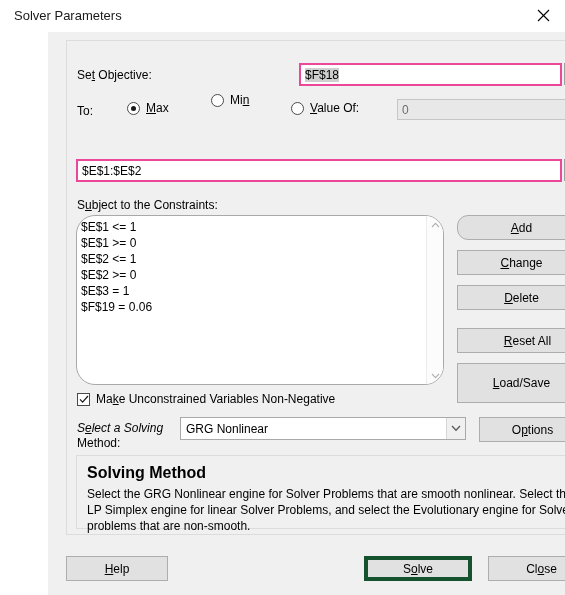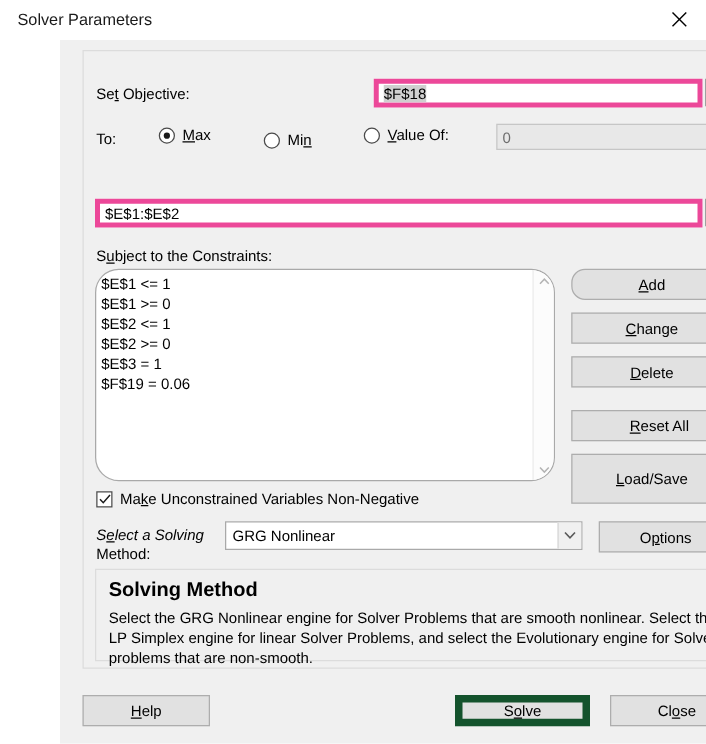--- a/index.html
+++ b/index.html
@@ -69,21 +69,21 @@
     font-size: 12px;
     color: #000;
     white-space: nowrap;
   }
   .acc { text-decoration: underline; }
 
   
   .txtbox {
     position: absolute;
     background: #ffffff;
-    border: 4px solid #ec4899;
+    border: 2px solid #ec4899;
     box-sizing: border-box;
     font-family: "Liberation Sans", sans-serif;
     font-size: 12px;
     color: #000;
     padding: 0 4px;
     display: flex;
     align-items: center;
     overflow: hidden;
     white-space: nowrap;
   }
@@ -189,21 +189,21 @@
     font-family: "Liberation Sans", sans-serif;
     font-size: 12px;
     color: #000;
     display: flex;
     align-items: center;
     justify-content: center;
     cursor: default;
     white-space: nowrap;
   }
   .btn.default {
-    border: 6px solid #14532d;
+    border: 4px solid #14532d;
   }
 
   
   .cb-wrap {
     position: absolute;
     display: flex;
     align-items: center;
     cursor: default;
     white-space: nowrap;
   }
@@ -305,21 +305,21 @@
       </svg>
     </div>
 
     <div class="lbl" style="left:10px; top:63px;">To:</div>
 
     <div class="radio-wrap" style="left:60px; top:60px;">
       <span class="radio checked"></span>
       <span class="radio-label"><span></span><span class="acc">M</span><span>ax</span></span>
     </div>
 
-    <div class="radio-wrap" style="left:144px; top:64px;">
+    <div class="radio-wrap" style="left:144px; top:52px;">
       <span class="radio"></span>
       <span class="radio-label"><span>Mi</span><span class="acc">n</span><span></span></span>
     </div>
 
     <div class="radio-wrap" style="left:224px; top:60px;">
       <span class="radio"></span>
       <span class="radio-label"><span></span><span class="acc">V</span><span>alue Of:</span></span>
     </div>
 
     <div class="txtbox disabled" style="left:330px; top:58px; width:189px; height:21px;">

